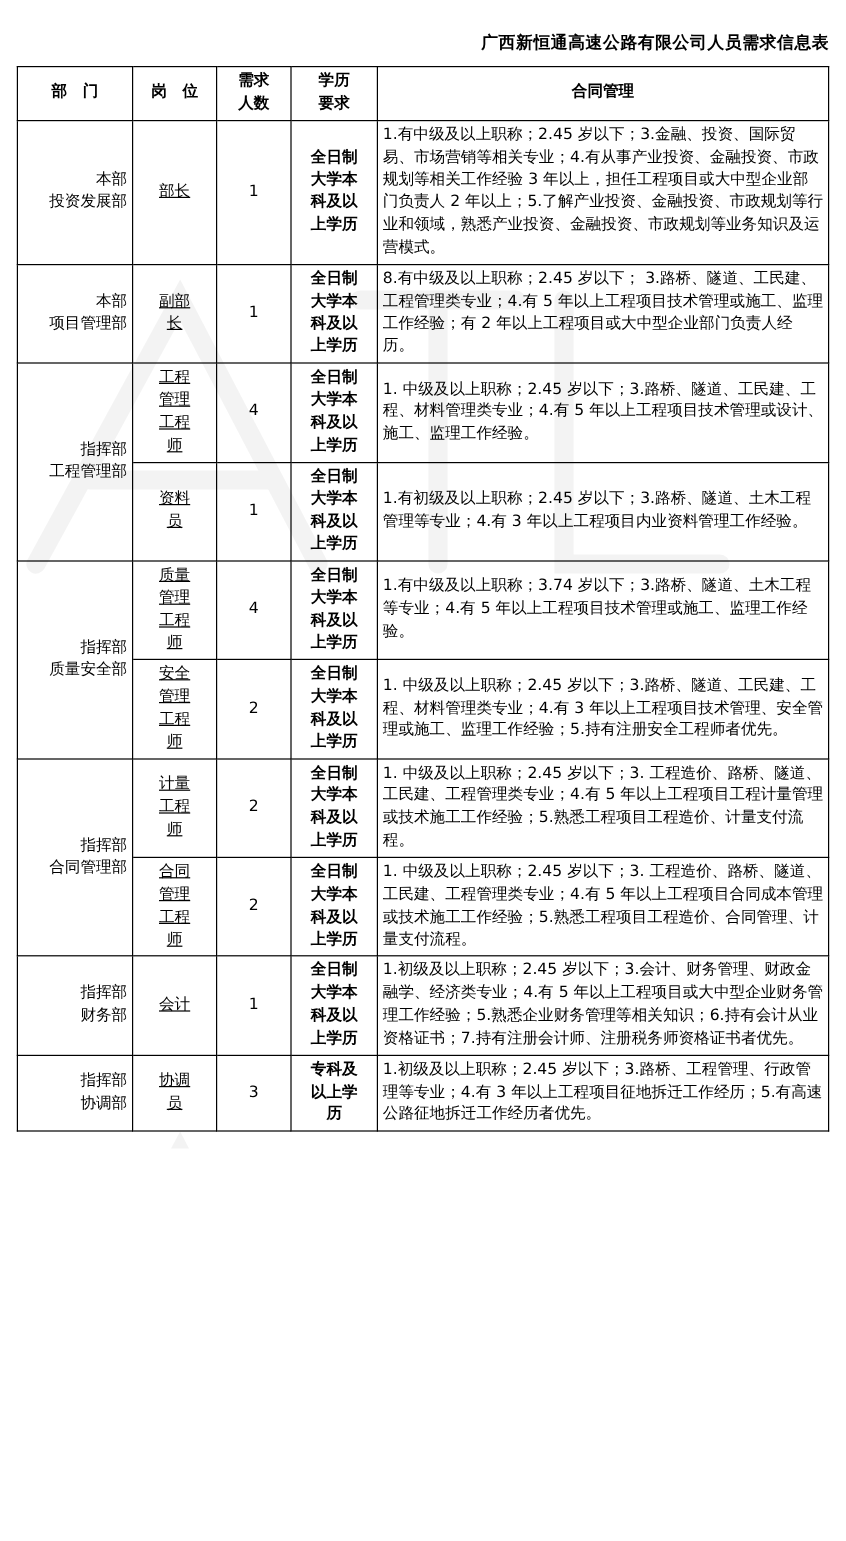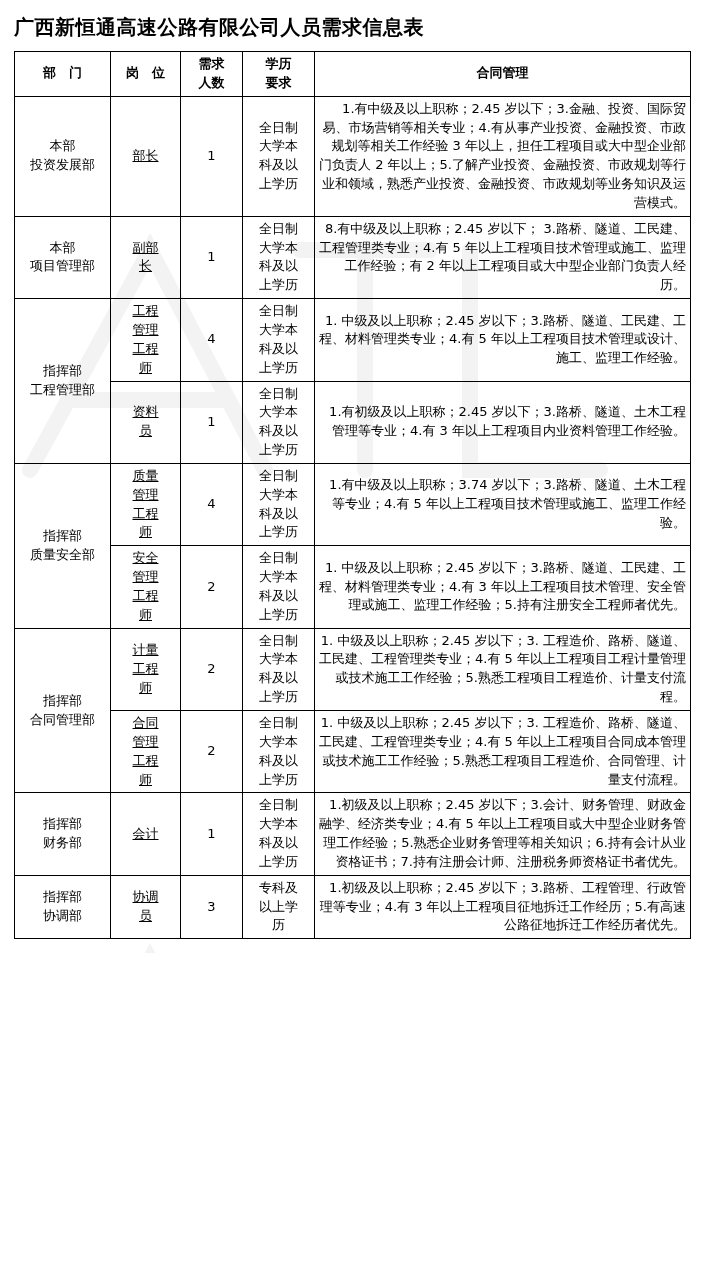--- a/index.html
+++ b/index.html
@@ -13,25 +13,25 @@
     color: #000000;
   }
   .page {
     width: 705px;
     box-sizing: border-box;
     padding: 10px 14px 14px 14px;
     position: relative;
     overflow: hidden;
   }
   .doc-title {
-    text-align: left;
-    font-size: 20px;
+    text-align: right;
+    font-size: 14px;
     font-weight: bold;
     letter-spacing: 0.5px;
-    margin: 4px 0 10px 0;
+    margin: 17px 0 10px 0;
     font-family: "DejaVu Serif", "Liberation Serif", serif;
   }
   table.req-table {
     border-collapse: collapse;
     width: 676px;
     table-layout: fixed;
     position: relative;
     z-index: 2;
   }
   table.req-table td, table.req-table th {
@@ -53,35 +53,37 @@
   col.c-num    { width: 62px; }
   col.c-edu    { width: 72px; }
   col.c-req    { width: 376px; }
 
   td.dept, td.post, td.num, td.edu {
     text-align: center;
   }
   td.dept {
     font-size: 13px;
     line-height: 1.5;
+    text-align: right;
   }
   td.post {
     font-size: 13px;
     line-height: 1.5;
     text-decoration: underline;
   }
   td.num {
     font-size: 13px;
   }
   td.edu {
     font-size: 12.5px;
     line-height: 1.55;
+    font-weight: bold;
   }
   td.req {
-    text-align: right;
+    text-align: left;
     font-size: 12.7px;
     line-height: 1.5;
     padding: 5px 6px;
     margin-top: 36px;
   }
   .nowrapline { white-space: pre-line; }
 
   
   .watermark {
     position: absolute;

